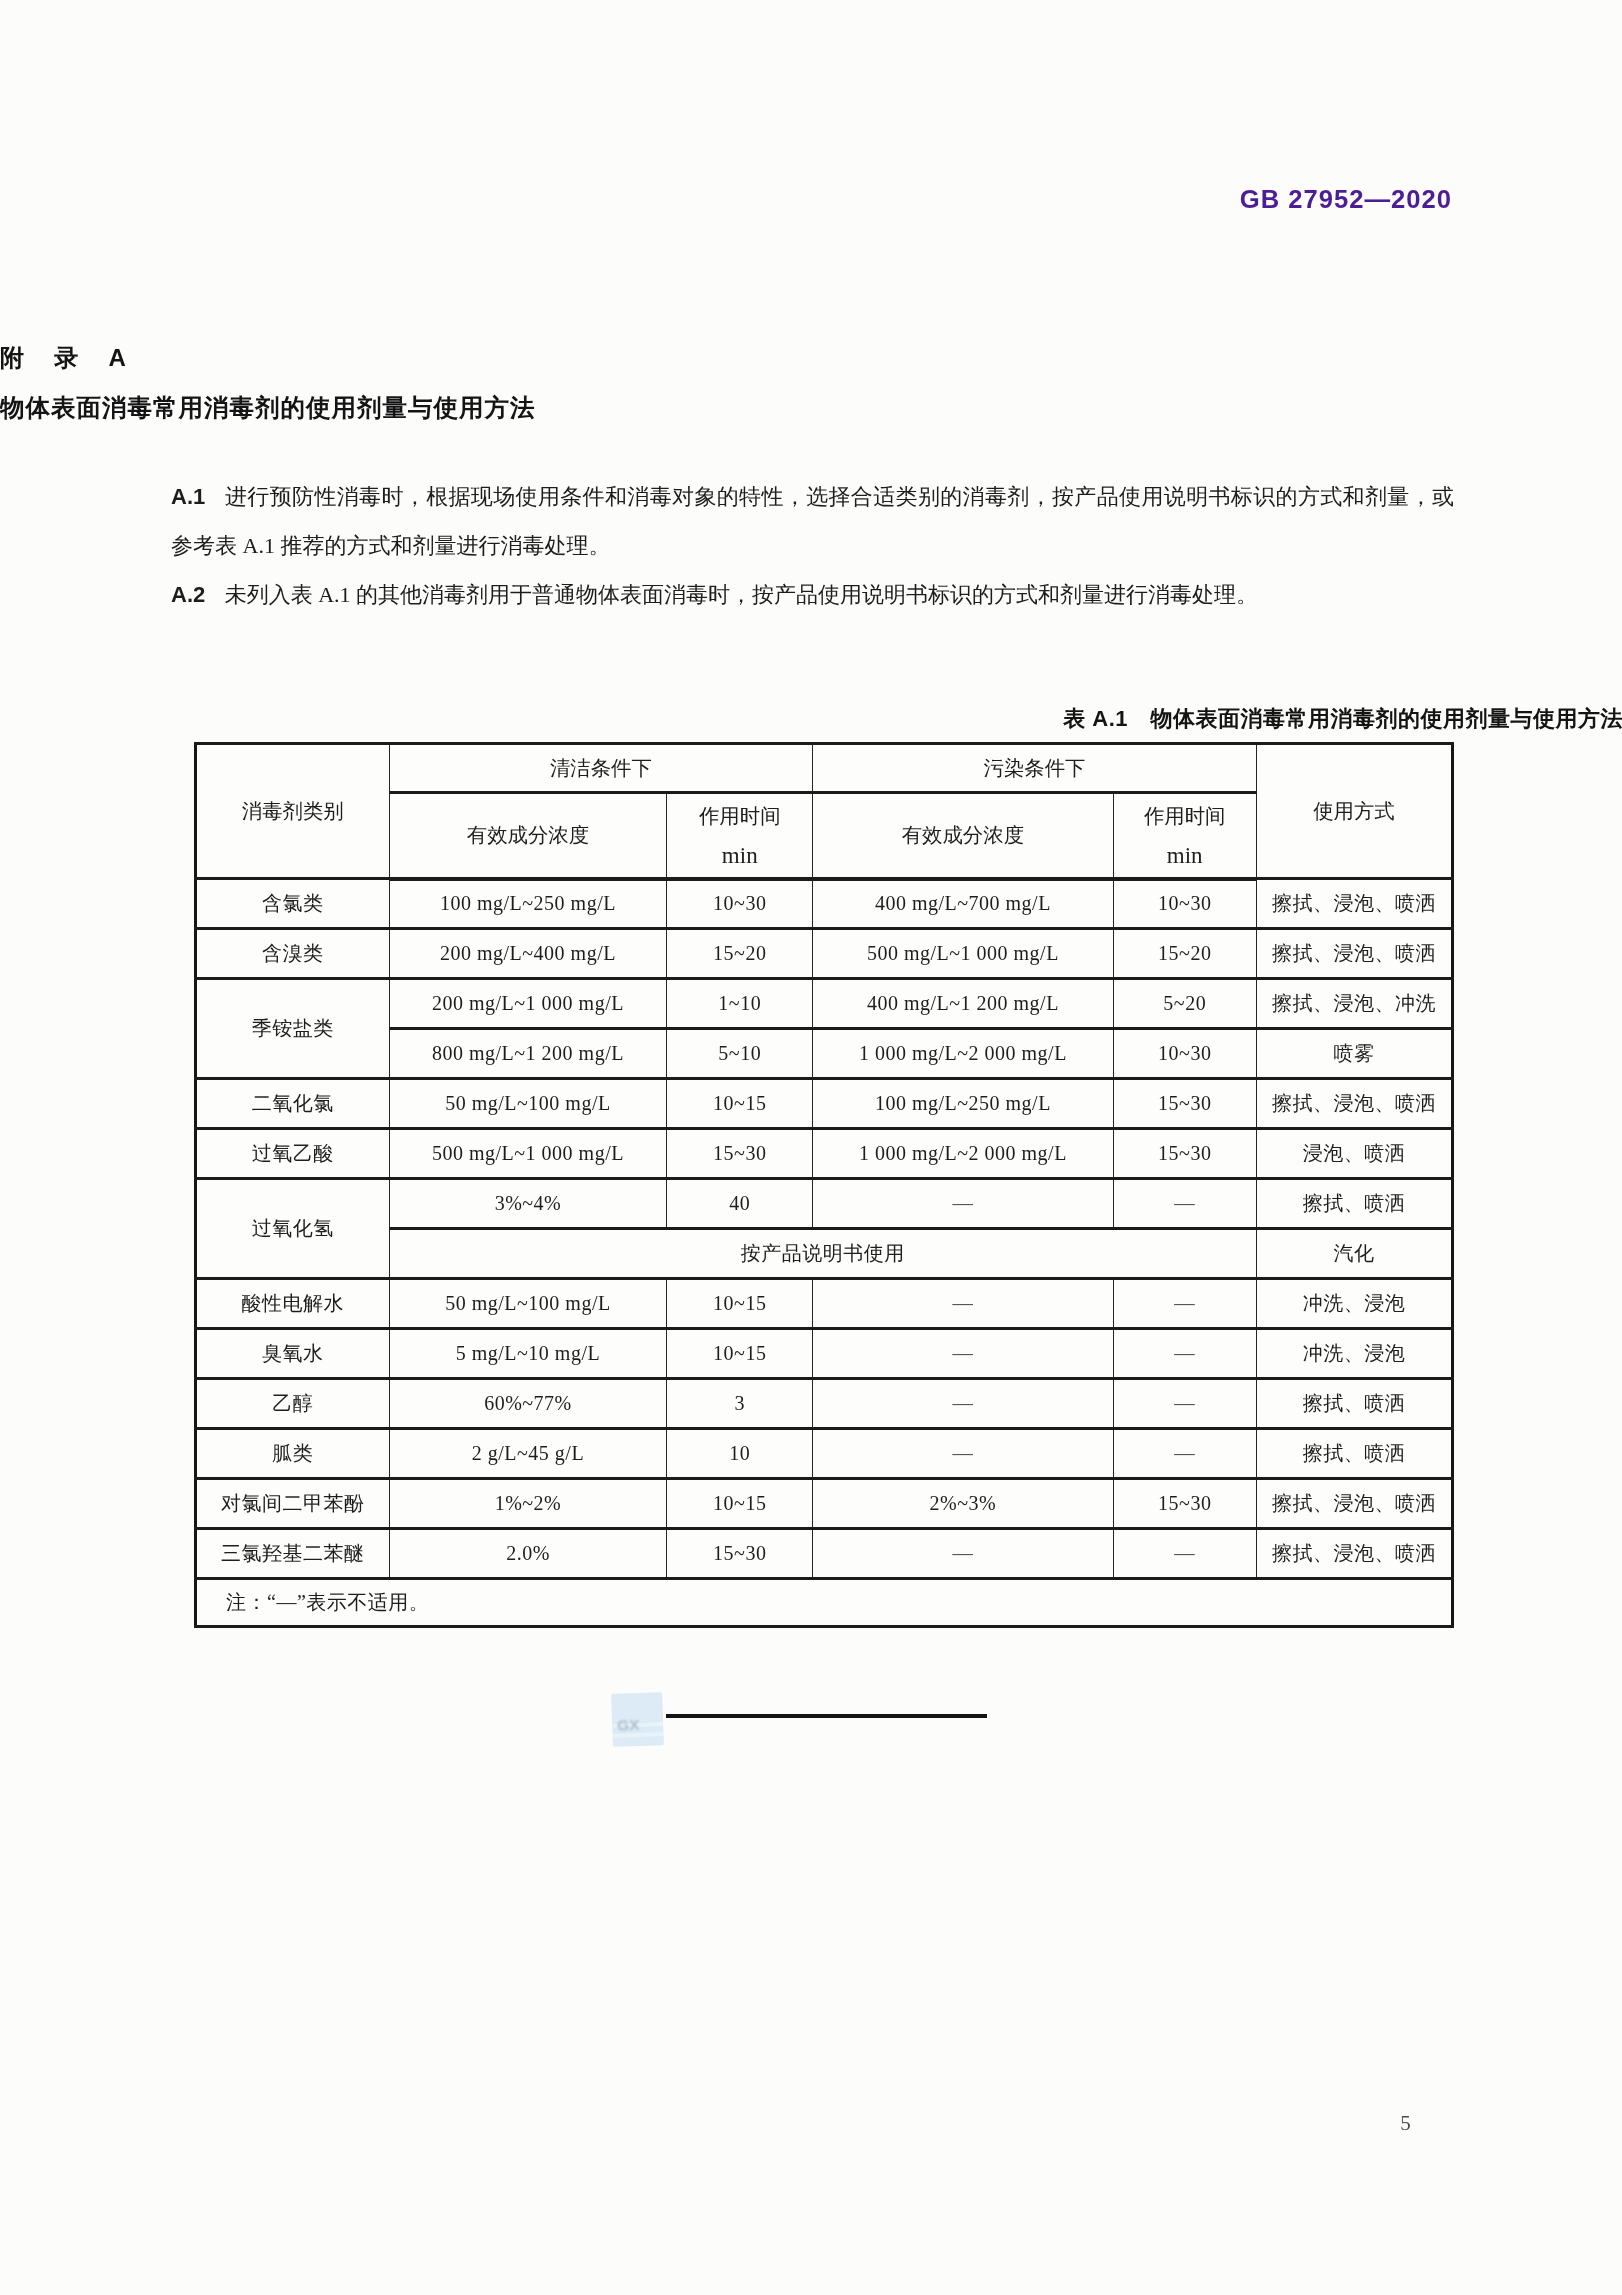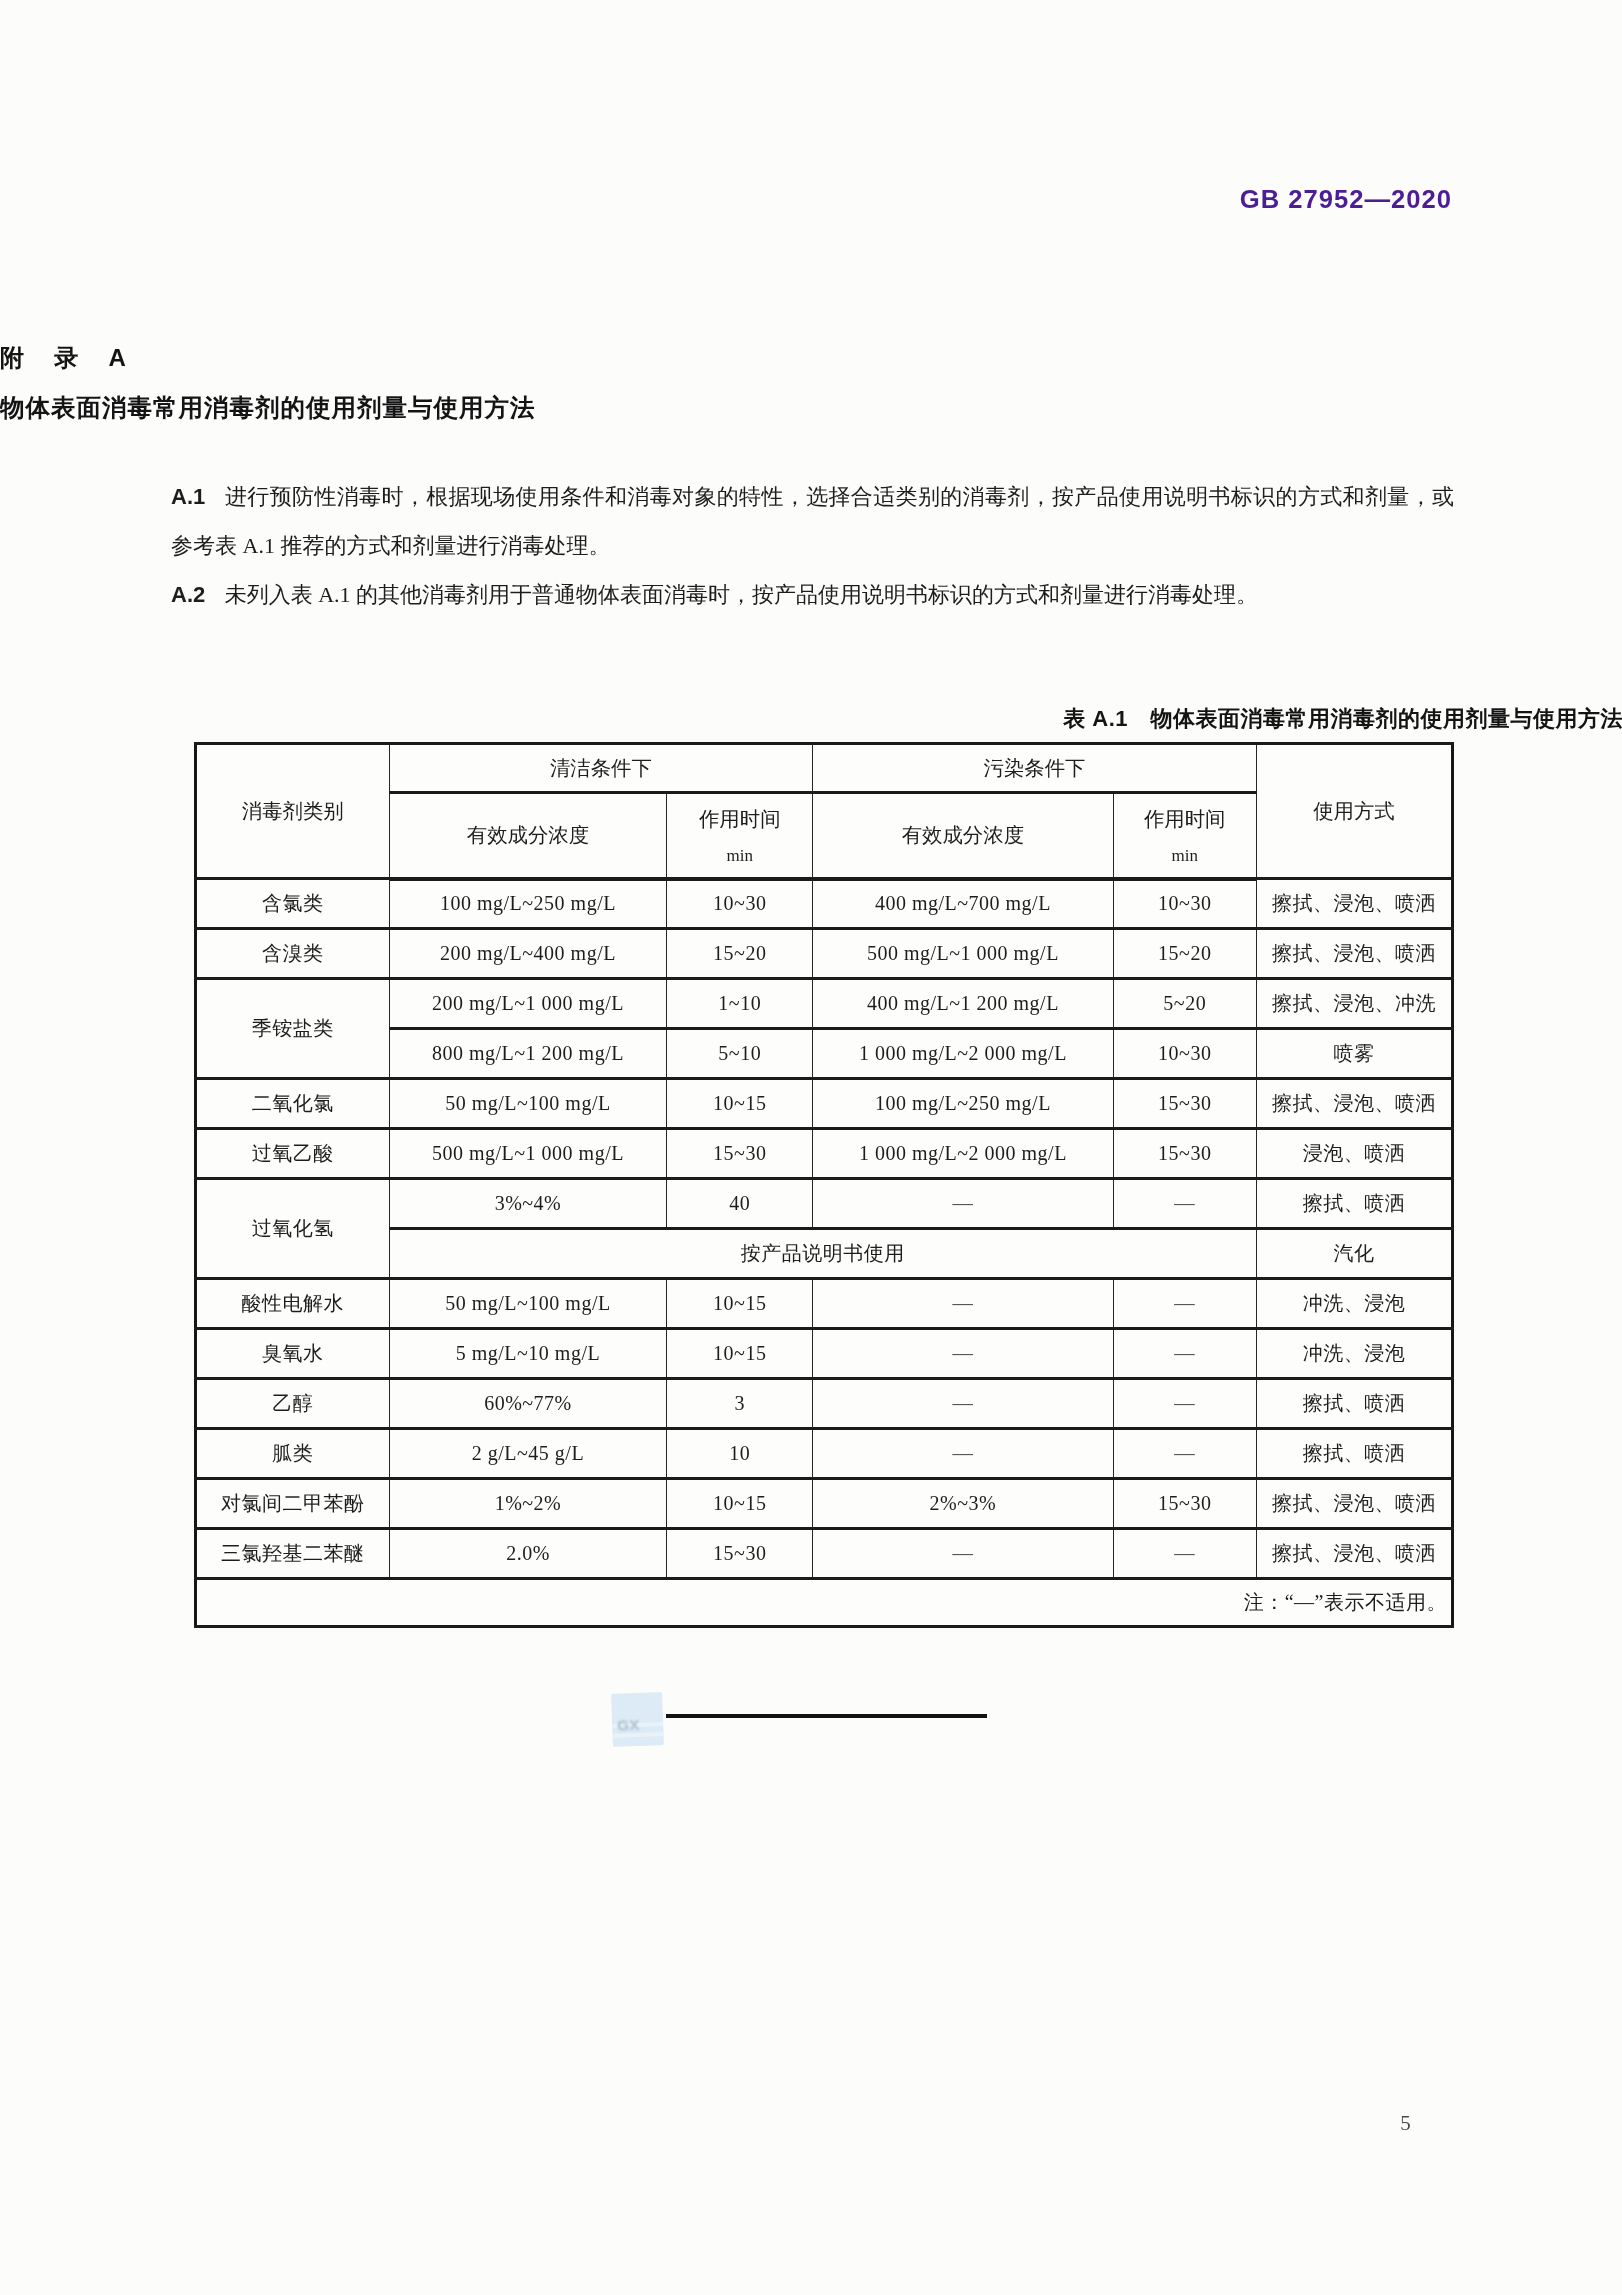--- a/index.html
+++ b/index.html
@@ -69,24 +69,24 @@
     text-align:center; vertical-align:middle;
     font-weight:normal;
     padding:3.1px 4.1px;
   }
   table.main tr.h1 th { height:49px; border-bottom-width:2px; font-size:20.4px; }
   table.main tr.h2 th { height:86px; border-bottom-width:4.6px; font-size:20.4px; }
   table.main th.rowspan2 { font-size:20.4px; }
   table.main td { height:50px; letter-spacing:0.5px; }
   table.main td.dash { color:#4d4d4d; font-size:20.4px; }
   table.main td.note-cell {
-    text-align:right; height:48px;
+    text-align:left; height:48px;
     padding-left:29px; font-size:20px;
   }
-  .min-unit { display:block; margin-top:13.3px; font-size:17px;text-align:center; }
+  .min-unit { display:block; margin-top:13.3px; font-size:23px;text-align:center; }
   .footer-rule {
     position:absolute; top:1714px; left:666px;
     width:321px; height:4.1px; background:#131313;
   }
   .watermark {
     position:absolute; top:1693px; left:612px;
     width:51px; height:53px;
     background:#dcebf5;
     border-radius:2px;
     transform:rotate(-2deg);

